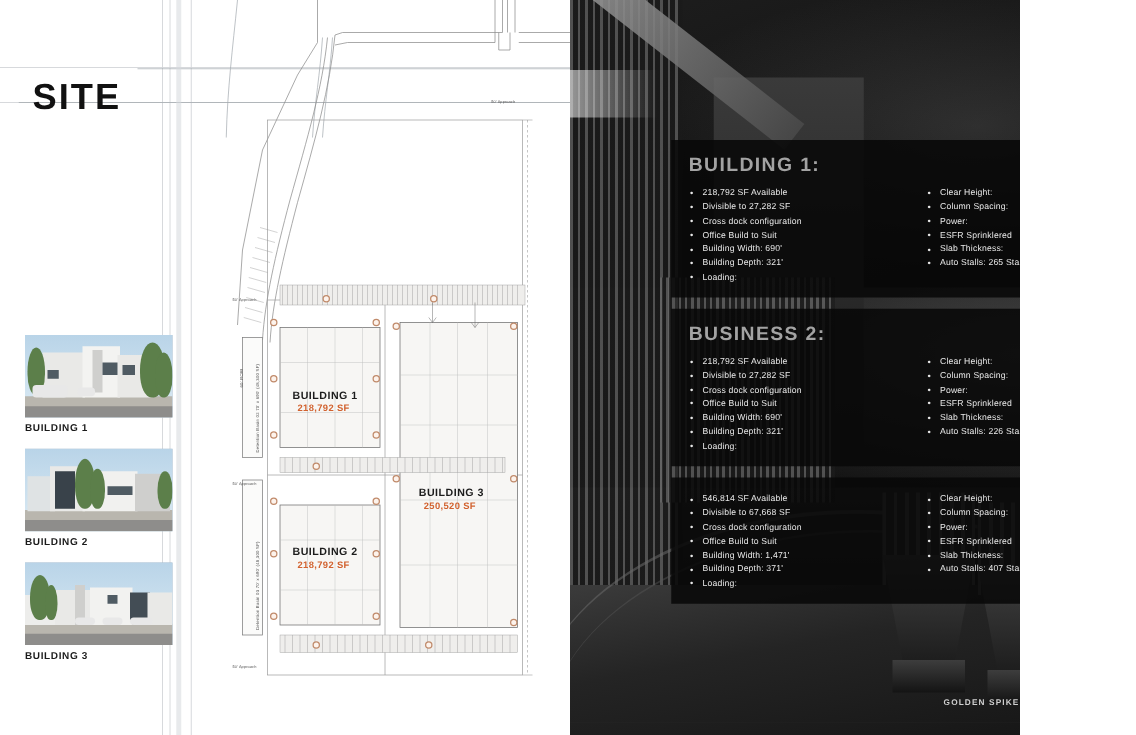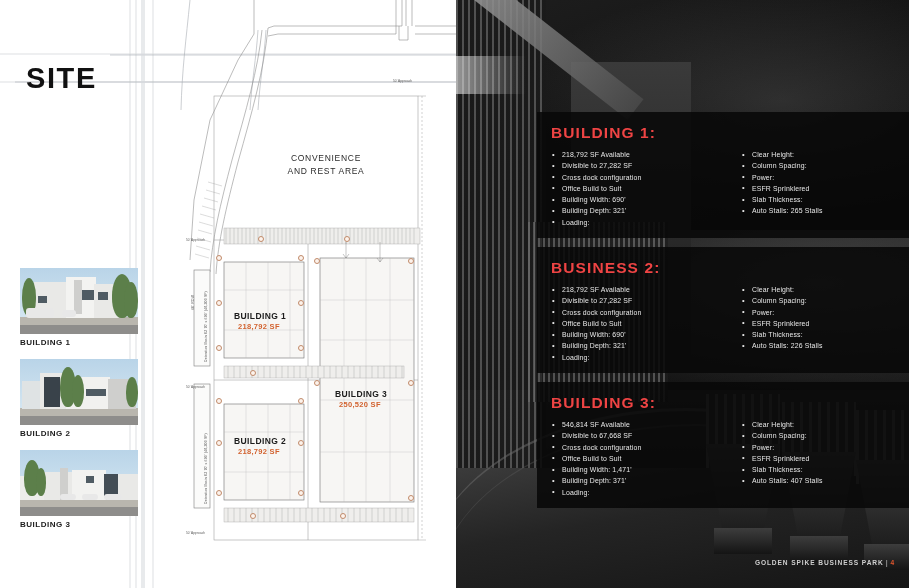--- a/index.html
+++ b/index.html
@@ -2,21 +2,21 @@
 <html><head>
 <meta charset="utf-8">
 <style>
   * { box-sizing: border-box; margin: 0; padding: 0; }
   html, body {
     width: 909px; height: 588px;
     overflow: hidden;
     background: #ffffff;
     font-family: "Liberation Sans", sans-serif;
   }
-  .page { position: relative; width: 909px; height: 588px; overflow: hidden; background:#fff; }
+  .page { position: relative; width: 816px; height: 588px; overflow: hidden; background:#fff; }
 
   
   .left-panel {
     position: absolute; left: 0; top: 0; width: 456px; height: 588px;
     background: #ffffff; overflow: hidden;
   }
   .deco-lines { position:absolute; left:0; top:0; width:456px; height:588px; }
 
   .site-title {
     position: absolute; left: 26px; top: 62px;
@@ -152,21 +152,21 @@
     background: linear-gradient(180deg,#3d3d3d,#141414);
   }
 
   
   .spec-panel {
     position:absolute; left:81px; width:372px;
     background: rgba(8,8,8,0.88);
     padding: 12px 14px 10px 14px;
   }
   .spec-title {
-    font-size:15.5px; font-weight:700; color:#ef4444;
+    font-size:15.5px; font-weight:700; color:#a3a3a3;
     letter-spacing:1.1px; margin-bottom:7px;
   }
   .spec-cols { display:flex; gap:14px; }
   .spec-col { flex:0 0 auto; }
   .spec-col.c1 { width:176px; }
   .spec-col.c2 { width:170px; }
   .spec-col ul { list-style:none; }
   .spec-col li {
     position:relative; font-size:6.9px; color:#e8e8e8;
     line-height:1.63; padding-left:11px; letter-spacing:.15px;
@@ -488,24 +488,20 @@
           <line x1="272" y1="96" x2="272" y2="540" stroke-dasharray="2 2"></line>
         </g>
 
         <g stroke="#6f6f6f" stroke-width="0.4" fill="none">
           <path d="M230 242 L230 262 M227 258 L230 262 L233 258"></path>
           <path d="M196 242 L196 258 M193 254 L196 258 L199 254"></path>
         </g>
       </svg>
 
       
-      <div class="cad-label" style="left:116px; top:152px; width:120px; line-height:1.5;">
-        <span>CONVENIENCE</span><br>
-        <span>AND REST AREA</span>
-      </div>
 
       <div class="cad-b-name" style="left:84px; top:311px;">BUILDING 1</div>
       <div class="cad-b-sf" style="left:88px; top:322px;">218,792 SF</div>
 
       <div class="cad-b-name" style="left:84px; top:436px;">BUILDING 2</div>
       <div class="cad-b-sf" style="left:88px; top:447px;">218,792 SF</div>
 
       <div class="cad-b-name" style="left:185px; top:389px;">BUILDING 3</div>
       <div class="cad-b-sf" style="left:189px; top:400px;">250,520 SF</div>
 
@@ -619,21 +615,20 @@
             <li>Power:</li>
             <li>ESFR Sprinklered</li>
             <li>Slab Thickness:</li>
             <li>Auto Stalls: 226 Stalls</li>
           </ul>
         </div>
       </div>
     </div>
 
     <div class="spec-panel" style="top:382px;">
-      <div class="spec-title">BUILDING 3:</div>
       <div class="spec-cols">
         <div class="spec-col c1">
           <ul>
             <li>546,814 SF Available</li>
             <li>Divisible to  67,668 SF</li>
             <li>Cross dock configuration</li>
             <li>Office Build to Suit</li>
             <li>Building Width: 1,471'</li>
             <li>Building Depth: 371'</li>
             <li>Loading:</li>

